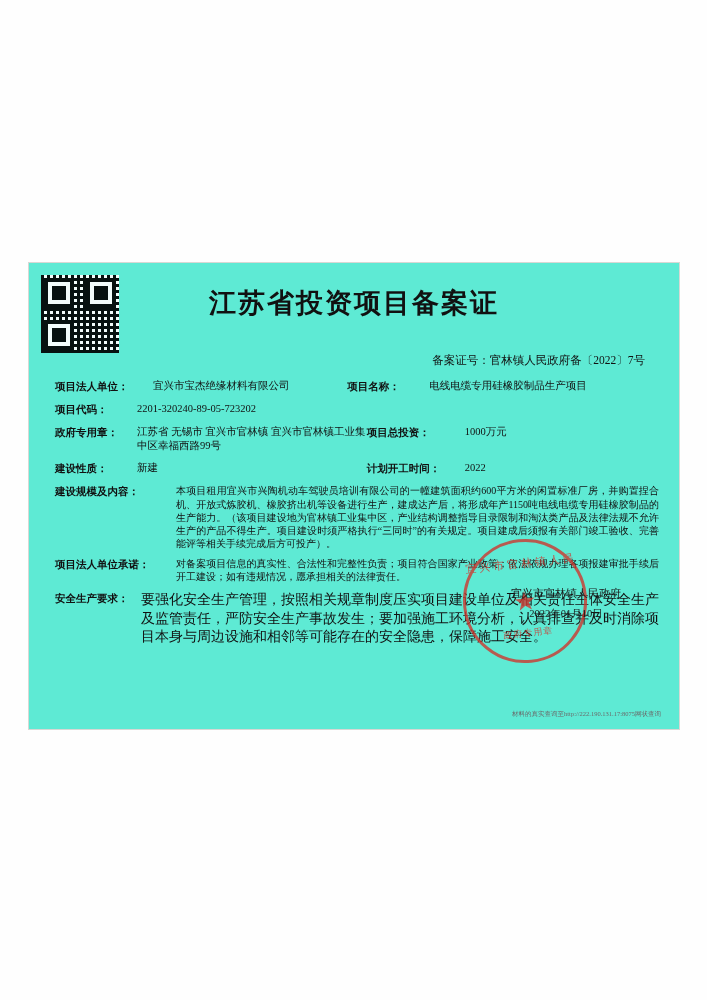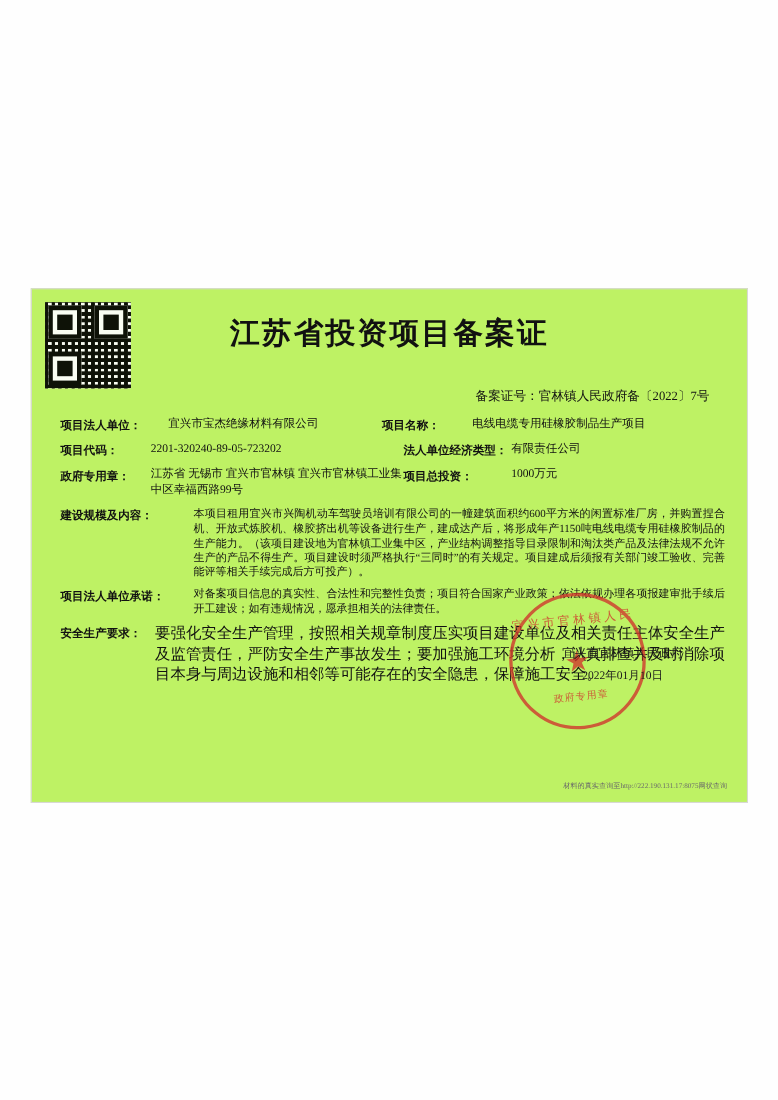--- a/index.html
+++ b/index.html
@@ -22,21 +22,21 @@
     height: 1000px;
     background: #fefefe;
   }
   
   .cert {
     position: absolute;
     left: 28px;
     top: 262px;
     width: 652px;
     height: 468px;
-    background: #bef264;
+    background: #5eead4;
     border: 1px solid #d8d8d4;
     box-sizing: border-box;
   }
   
   .qr {
     position: absolute;
     left: 12px;
     top: 12px;
     width: 78px;
     height: 78px;
@@ -253,37 +253,43 @@
           <div class="lbl lbl-w1">项目名称：</div>
           <div class="val">电线电缆专用硅橡胶制品生产项目</div>
         </div>
       </div>
 
       <div class="row">
         <div class="col col-left">
           <div class="lbl lbl-w1">项目代码：</div>
           <div class="val">2201-320240-89-05-723202</div>
         </div>
-        <div class="col col-right">
-          <div class="lbl lbl-w2">法人单位经济类型：</div>
-          <div class="val">有限责任公司</div>
-        </div>
       </div>
 
       <div class="row">
         <div class="col col-left">
           <div class="lbl lbl-w1">政府专用章：</div>
           <div class="val">江苏省 无锡市 宜兴市官林镇 宜兴市官林镇工业集中区幸福西路99号</div>
         </div>
         <div class="col col-right">
           <div class="lbl lbl-w2">项目总投资：</div>
           <div class="val">1000万元</div>
         </div>
       </div>
 
+      <div class="row">
+        <div class="col col-left">
+          <div class="lbl lbl-w1">建设性质：</div>
+          <div class="val">新建</div>
+        </div>
+        <div class="col col-right">
+          <div class="lbl lbl-w2">计划开工时间：</div>
+          <div class="val">2022</div>
+        </div>
+      </div>
 
       <div class="wide narrow-lab">
         <div class="lbl">建设规模及内容：</div>
         <div class="val">本项目租用宜兴市兴陶机动车驾驶员培训有限公司的一幢建筑面积约600平方米的闲置标准厂房，并购置捏合机、开放式炼胶机、橡胶挤出机等设备进行生产，建成达产后，将形成年产1150吨电线电缆专用硅橡胶制品的生产能力。（该项目建设地为官林镇工业集中区，产业结构调整指导目录限制和淘汰类产品及法律法规不允许生产的产品不得生产。项目建设时须严格执行“三同时”的有关规定。项目建成后须报有关部门竣工验收、完善能评等相关手续完成后方可投产）。</div>
       </div>
 
       <div class="wide narrow-lab">
         <div class="lbl">项目法人单位承诺：</div>
         <div class="val">对备案项目信息的真实性、合法性和完整性负责；项目符合国家产业政策；依法依规办理各项报建审批手续后开工建设；如有违规情况，愿承担相关的法律责任。</div>
       </div>

